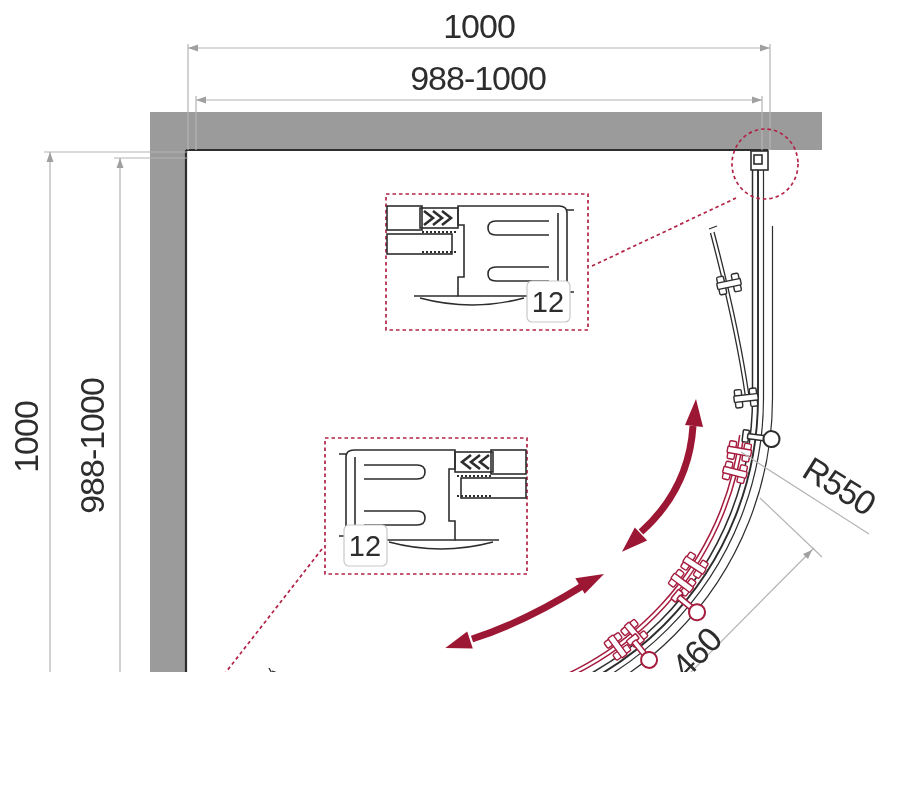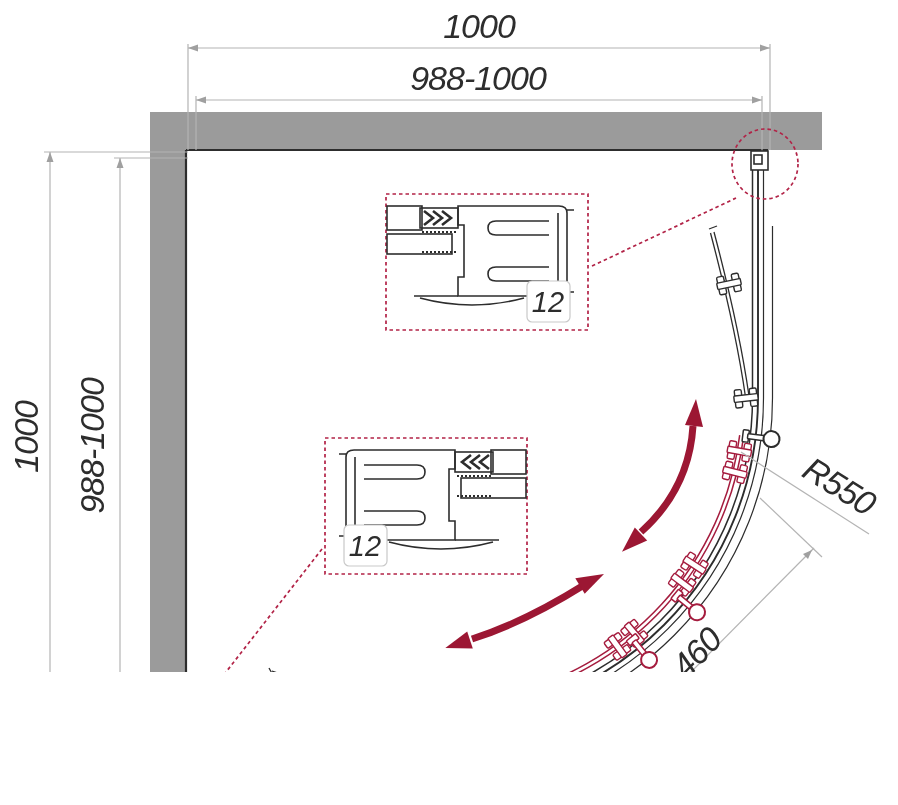--- a/index.html
+++ b/index.html
@@ -1,16 +1,16 @@
 <!DOCTYPE html>
 <html style="--c-wall: #9b9b9b; --c-ink: #2d2d2d; --c-dim: #b4b4b4; --c-crimson: #9c1733; --c-crimson_light: #b22347; --c-door_red: #a51c3e;"><head>
 <meta charset="utf-8">
 <style>
   html,body{margin:0;padding:0;background:#ffffff;}
-  .stage{width:898px;height:672px;position:relative;background:#fff;overflow:hidden;font-style:italic;}
+  .stage{width:898px;height:672px;position:relative;background:#fff;overflow:hidden;}
   svg{display:block;}
   text{font-family:"Liberation Sans","DejaVu Sans",sans-serif;fill:var(--c-ink,#262626);}
   .dimtext{font-size:34px;letter-spacing:-1px;}
   .calltext{font-size:29px;}
   .wallfill{fill:var(--c-wall,#9b9b9b);stroke:none;}
   .ink{stroke:var(--c-ink,#2d2d2d);fill:none;}
   .dimline{stroke:var(--c-dim,#b4b4b4);stroke-width:1.2;fill:none;}
   .dimarrow{fill:#a0a0a0;stroke:none;}
   .red{stroke:var(--c-door_red,#a51c3e);fill:none;}
   .redfill{fill:var(--c-crimson,#9c1733);stroke:none;}

